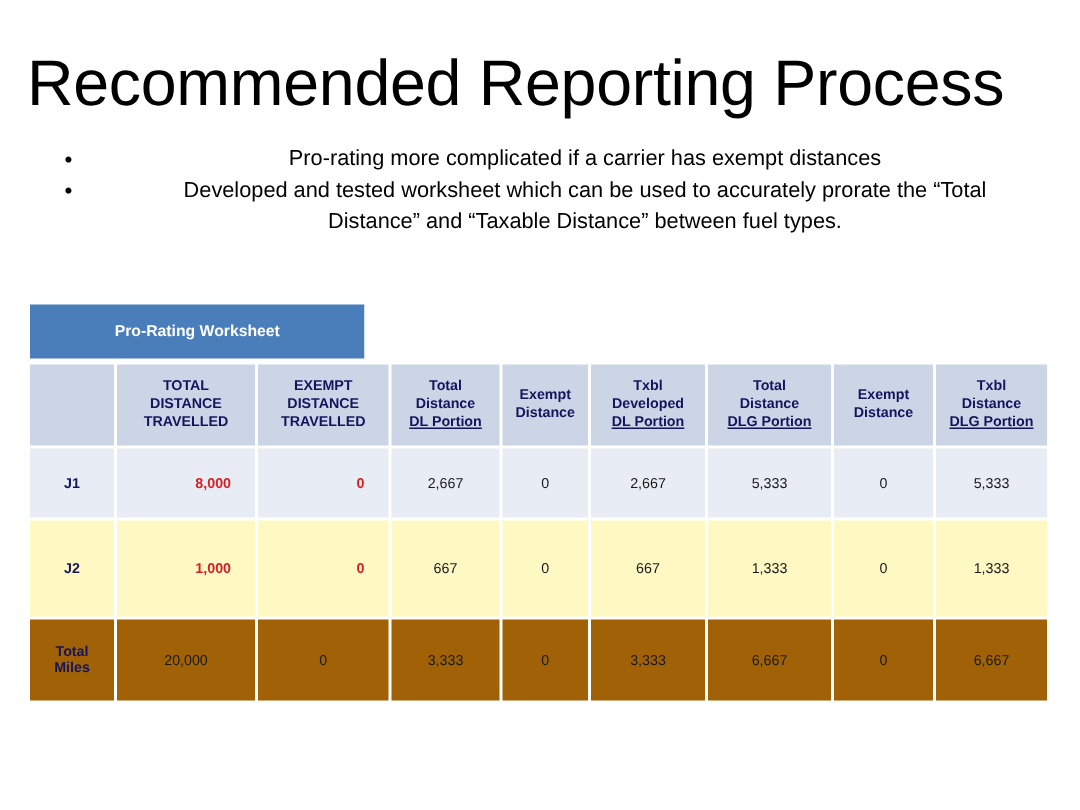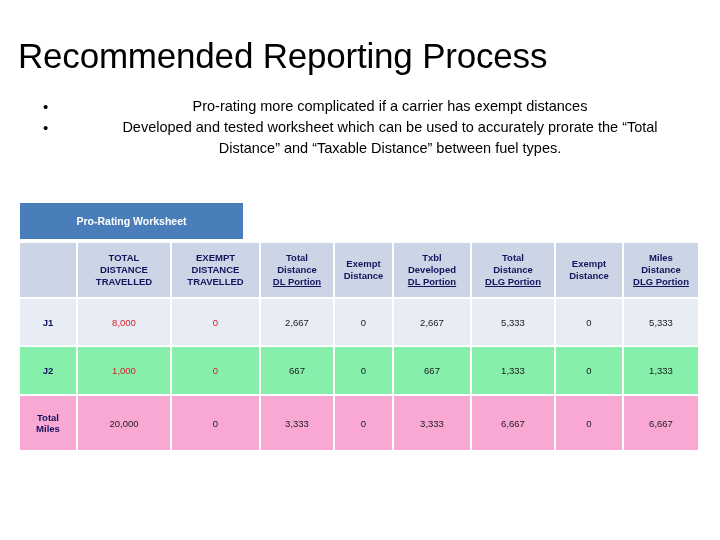--- a/index.html
+++ b/index.html
@@ -14,21 +14,21 @@
     overflow: hidden;
     position: relative;
   }
 
   
   .slide-title {
     position: absolute;
     left: 18px;
     top: 36px;
     width: 684px;
-    font-size: 35px;
+    font-size: 43px;
     line-height: 40px;
     color: #000000;
     font-weight: 400;
     letter-spacing: -0.2px;
     white-space: nowrap;
   }
 
   
   .bullets {
     position: absolute;
@@ -111,45 +111,45 @@
     text-align: center;
     height: 54px;
     line-height: 12px;
     padding: 2px 3px;
   }
   tr.hdr td.blank { background: #ccd5e5; }
   .u { text-decoration: underline; }
 
   
   tr.r1 td { background: #e8ecf4; height: 46px; }
-  tr.r2 td { background: #86efac; height: 47px; }
-  tr.r3 td { background: #f9a8d4; height: 44px; }
+  tr.r2 td { background: #fef9c3; height: 64px; }
+  tr.r3 td { background: #a16207; height: 44px; }
 
   td.rowlab {
     color: #14135e;
     font-weight: bold;
     text-align: center;
     font-size: 10px;
     line-height: 11px;
   }
   td.num {
     text-align: center;
     color: #1a1a1a;
     font-size: 10px;
     padding-right: 9px;
   }
   td.num-c {
     text-align: center;
     color: #1a1a1a;
     font-size: 10px;
   }
   td.inp {
-    text-align: center;
+    text-align: right;
     color: #d81d23;
-    font-weight: normal;
+    font-weight: bold;
     font-size: 10.5px;
   }
 
   
   col.c0 { width: 56px; }
   col.c1 { width: 92px; }
   col.c2 { width: 87px; }
   col.c3 { width: 72px; }
   col.c4 { width: 57px; }
   col.c5 { width: 76px; }
@@ -234,21 +234,21 @@
           <div>Distance</div>
           <div class="u">DLG Portion</div>
         </td>
 
         <td>
           <div>Exempt</div>
           <div>Distance</div>
         </td>
 
         <td>
-          <div>Miles</div>
+          <div>Txbl</div>
           <div>Distance</div>
           <div class="u">DLG Portion</div>
         </td>
       </tr>
 
       <tr class="r1">
         <td class="rowlab">J1</td>
         <td class="inp">8,000</td>
         <td class="inp">0</td>
         <td class="num">2,667</td>

